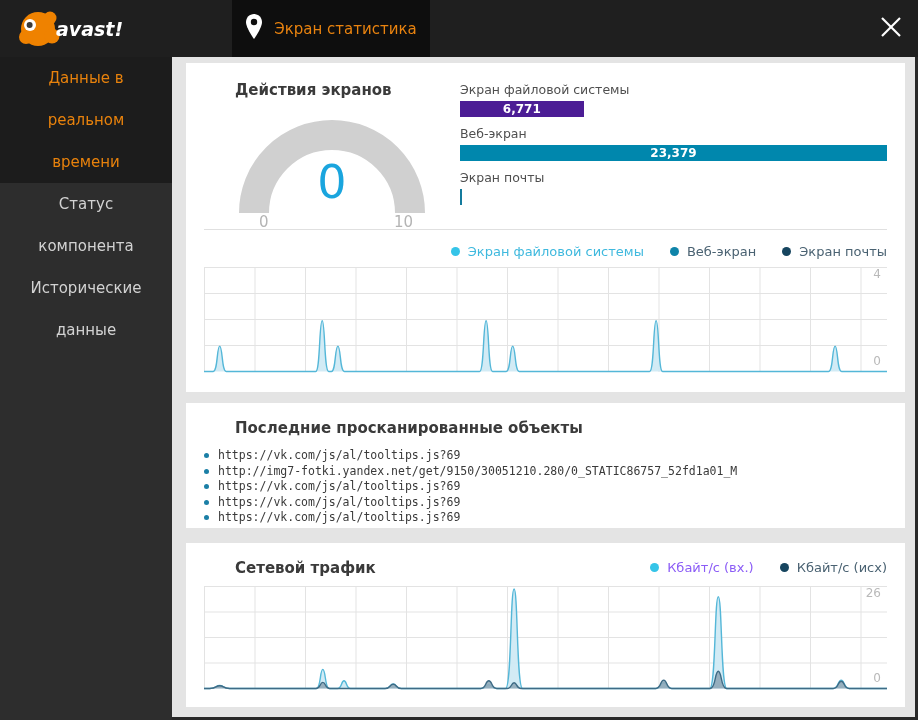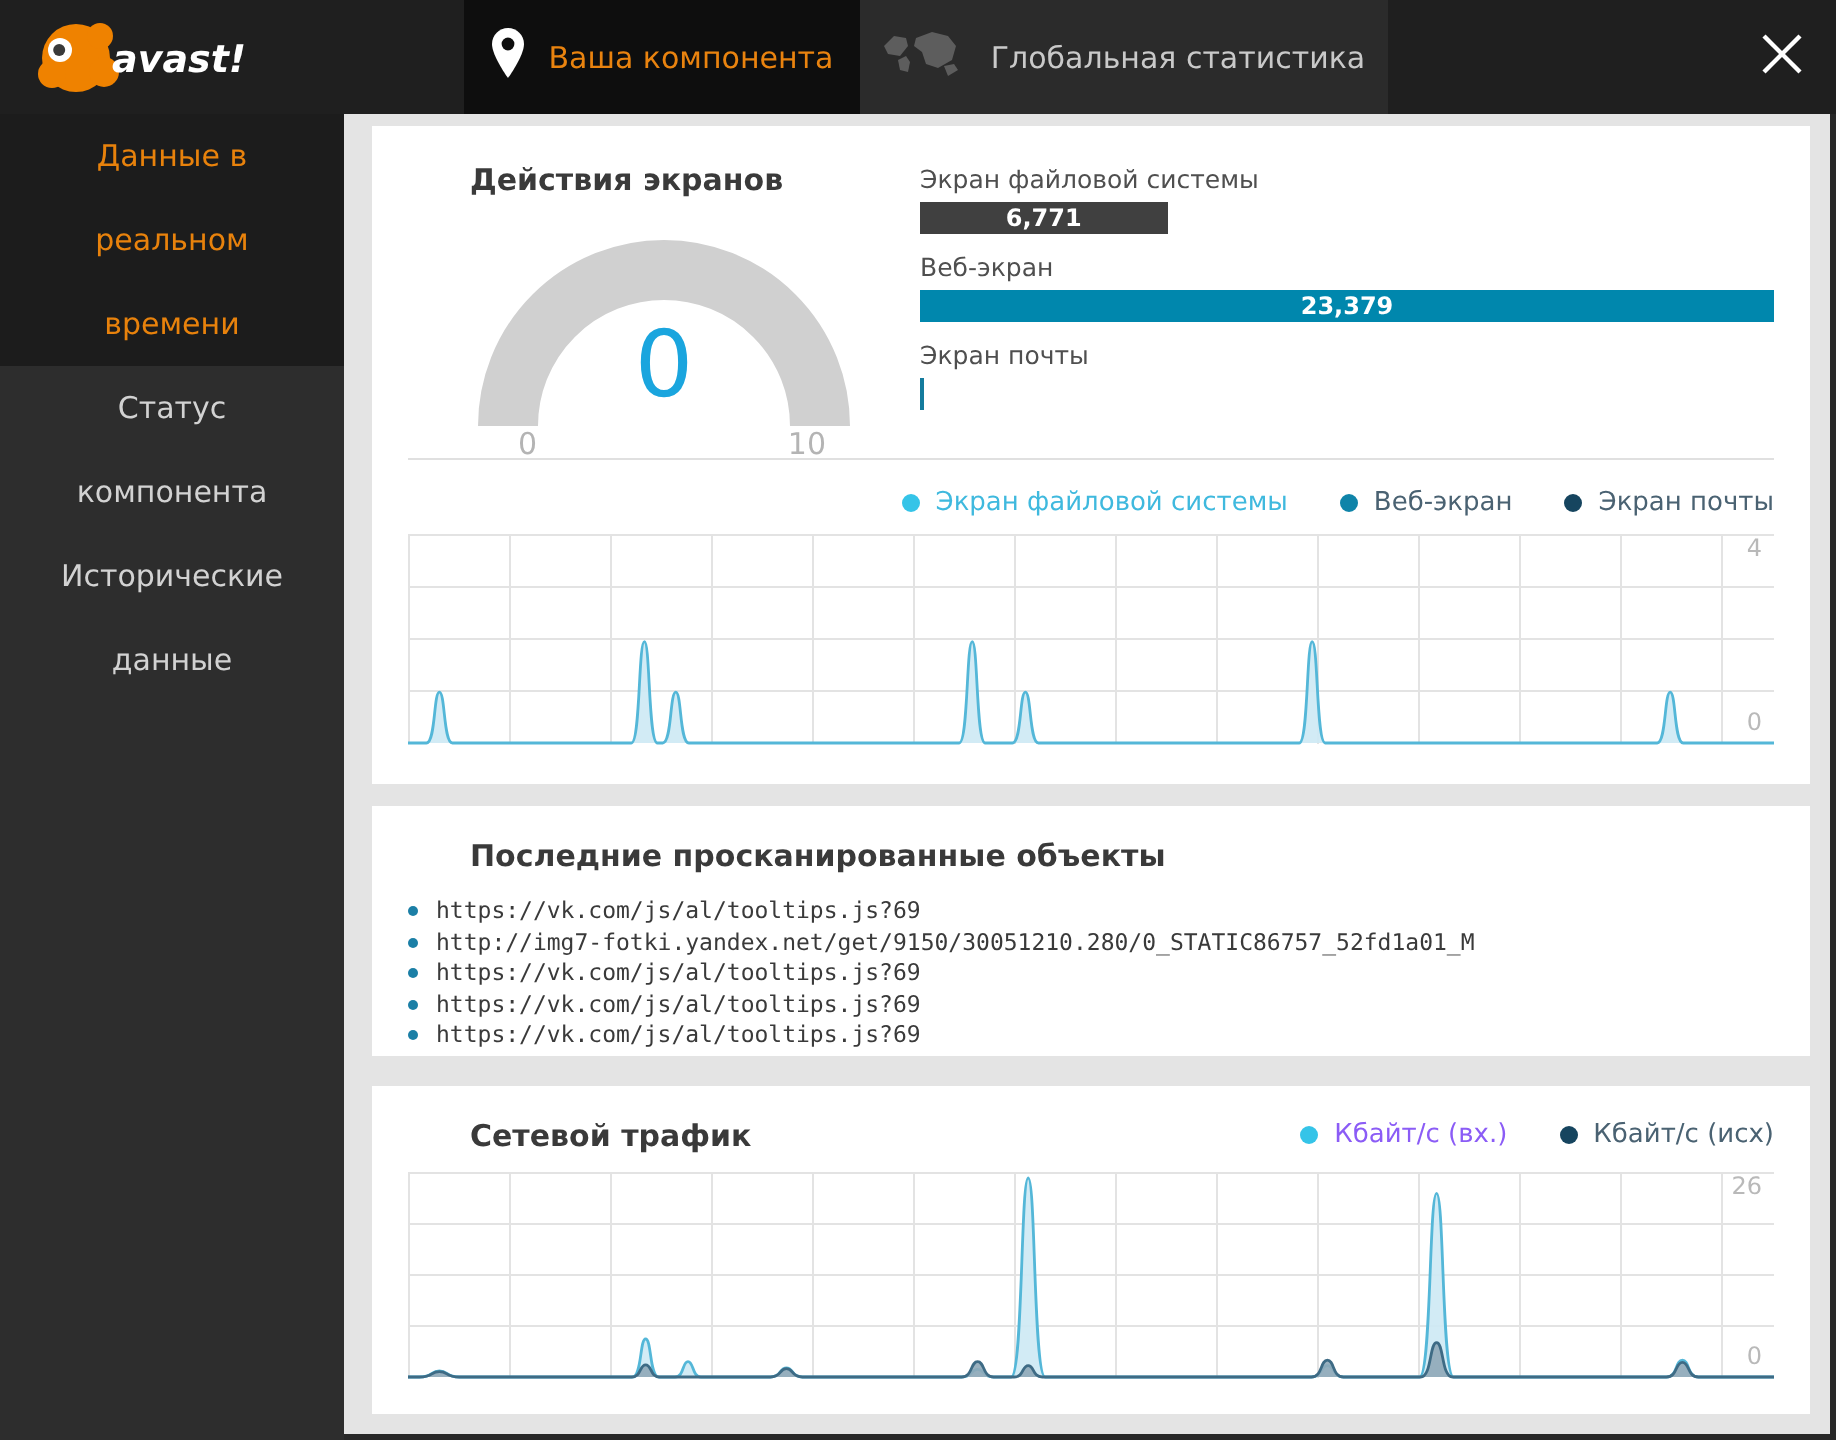--- a/index.html
+++ b/index.html
@@ -76,34 +76,23 @@
     </svg>
   </div>
 
   <div class="tab tab-active">
     <span>
       <svg width="18" height="27" viewBox="0 0 18 27">
         <path d="M9 1 C4.6 1 1 4.6 1 9 c0 6 8 17 8 17 s8-11 8-17 C17 4.6 13.4 1 9 1 Z" fill="#ffffff"></path>
         <circle cx="9" cy="9" r="3.2" fill="#0e0e0e"></circle>
       </svg>
     </span>
-    <span class="tab-label">Ваша компонента</span>
-  </div>
-
-  <div class="tab tab-inactive">
-    <span>
-      <svg width="42" height="24" viewBox="0 0 42 24" fill="#5d5d5d">
-        <path d="M1 8 L6 3 l6 1 1 4 -4 5 -6-1 z"></path>
-        <path d="M8 15 l4-2 2 3 -1 5 -4-1 z"></path>
-        <path d="M17 4 l8-3 8 2 4 5 -2 7 -7 4 -6-2 -2-6 -4-3 z"></path>
-        <path d="M31 18 l5-1 2 3 -5 3 z"></path>
-      </svg>
-    </span>
-    <span class="tab-label">Глобальная статистика</span>
-  </div>
+    <span class="tab-label">Экран статистика</span>
+  </div>
+
 
   <div class="closebtn">
     <svg width="26" height="26" viewBox="0 0 26 26">
       <line x1="4" y1="4" x2="22" y2="22" stroke="#ffffff" stroke-width="2.2"></line>
       <line x1="22" y1="4" x2="4" y2="22" stroke="#ffffff" stroke-width="2.2"></line>
     </svg>
   </div>
 </div>
 
 <div class="sidebar">
@@ -125,21 +114,21 @@
           <div class="gauge-num">0</div>
           <div class="gauge-ticks">
             <span>0</span>
             <span>10</span>
           </div>
         </div>
       </div>
       <div class="bars-col">
         <div class="bar-label">Экран файловой системы</div>
         <div class="bar-track">
-          <div class="bar-fill" style="width: 28.9619%; background: #404040;">6,771</div>
+          <div class="bar-fill" style="width: 28.9619%; background: #4c1d95;">6,771</div>
         </div>
         <div class="bar-label">Веб-экран</div>
         <div class="bar-track">
           <div class="bar-fill" style="width: 100%; background: rgb(0, 135, 173);">23,379</div>
         </div>
         <div class="bar-label">Экран почты</div>
         <div class="bar-track">
           <div class="bar-fill" style="width: 0.3%; background: rgb(20, 123, 157);"></div>
         </div>
       </div>

